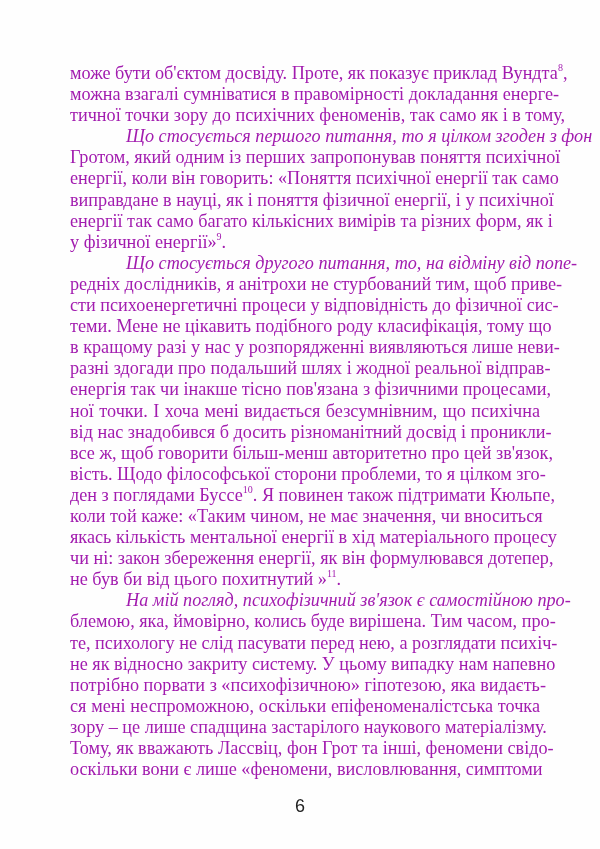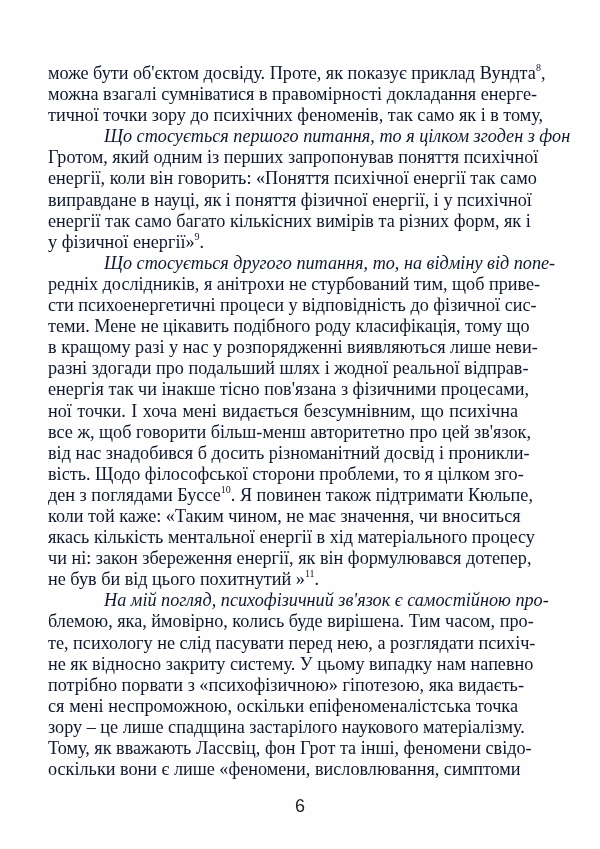--- a/index.html
+++ b/index.html
@@ -15,27 +15,27 @@
     }
     .page {
       position: absolute;
       left: 0; top: 0;
       width: 600px;
       height: 849px;
       background: #fefefe;
     }
     .text-block {
       position: absolute;
-      left: 48px;
+      left: 70px;
       top: 63px;
       width: 470px;
       font-family: "Liberation Serif", "DejaVu Serif", serif;
       font-size: 18.2px;
       line-height: 21.1px;
-      color: #0f172a;
+      color: #a21caf;
     }
     .line {
       display: block;
       white-space: nowrap;
       text-align: justify;
       text-align-last: justify;
       height: 21.1px;
     }
     .line.last {
       text-align-last: left;
@@ -85,22 +85,22 @@
 
     <div>
       <span class="line indent">Що стосується другого питання, то, на відміну від попе-</span>
       <span class="line">редніх дослідників, я анітрохи не стурбований тим, щоб приве-</span>
       <span class="line">сти психоенергетичні процеси у відповідність до фізичної сис-</span>
       <span class="line">теми. Мене не цікавить подібного роду класифікація, тому що</span>
       <span class="line">в кращому разі у нас у розпорядженні виявляються лише неви-</span>
       <span class="line">разні здогади про подальший шлях і жодної реальної відправ-</span>
       <span class="line">енергія так чи інакше тісно пов'язана з фізичними процесами,</span>
       <span class="line">ної точки. І хоча мені видається безсумнівним, що психічна</span>
+      <span class="line">від нас знадобився б досить різноманітний досвід і проникли-</span>
       <span class="line">все ж, щоб говорити більш-менш авторитетно про цей зв'язок,</span>
-      <span class="line">від нас знадобився б досить різноманітний досвід і проникли-</span>
       <span class="line">вість. Щодо філософської сторони проблеми, то я цілком зго-</span>
       <span class="line"><span>ден з поглядами Буссе</span><sup>10</sup><span>. Я повинен також підтримати Кюльпе,</span></span>
       <span class="line">коли той каже: «Таким чином, не має значення, чи вноситься</span>
       <span class="line">якась кількість ментальної енергії в хід матеріального процесу</span>
       <span class="line">чи ні: закон збереження енергії, як він формулювався дотепер,</span>
       <span class="line last"><span>не був би від цього похитнутий »</span><sup>11</sup><span>.</span></span>
     </div>
 
     <div>
       <span class="line indent">На мій погляд, психофізичний зв'язок є самостійною про-</span>

